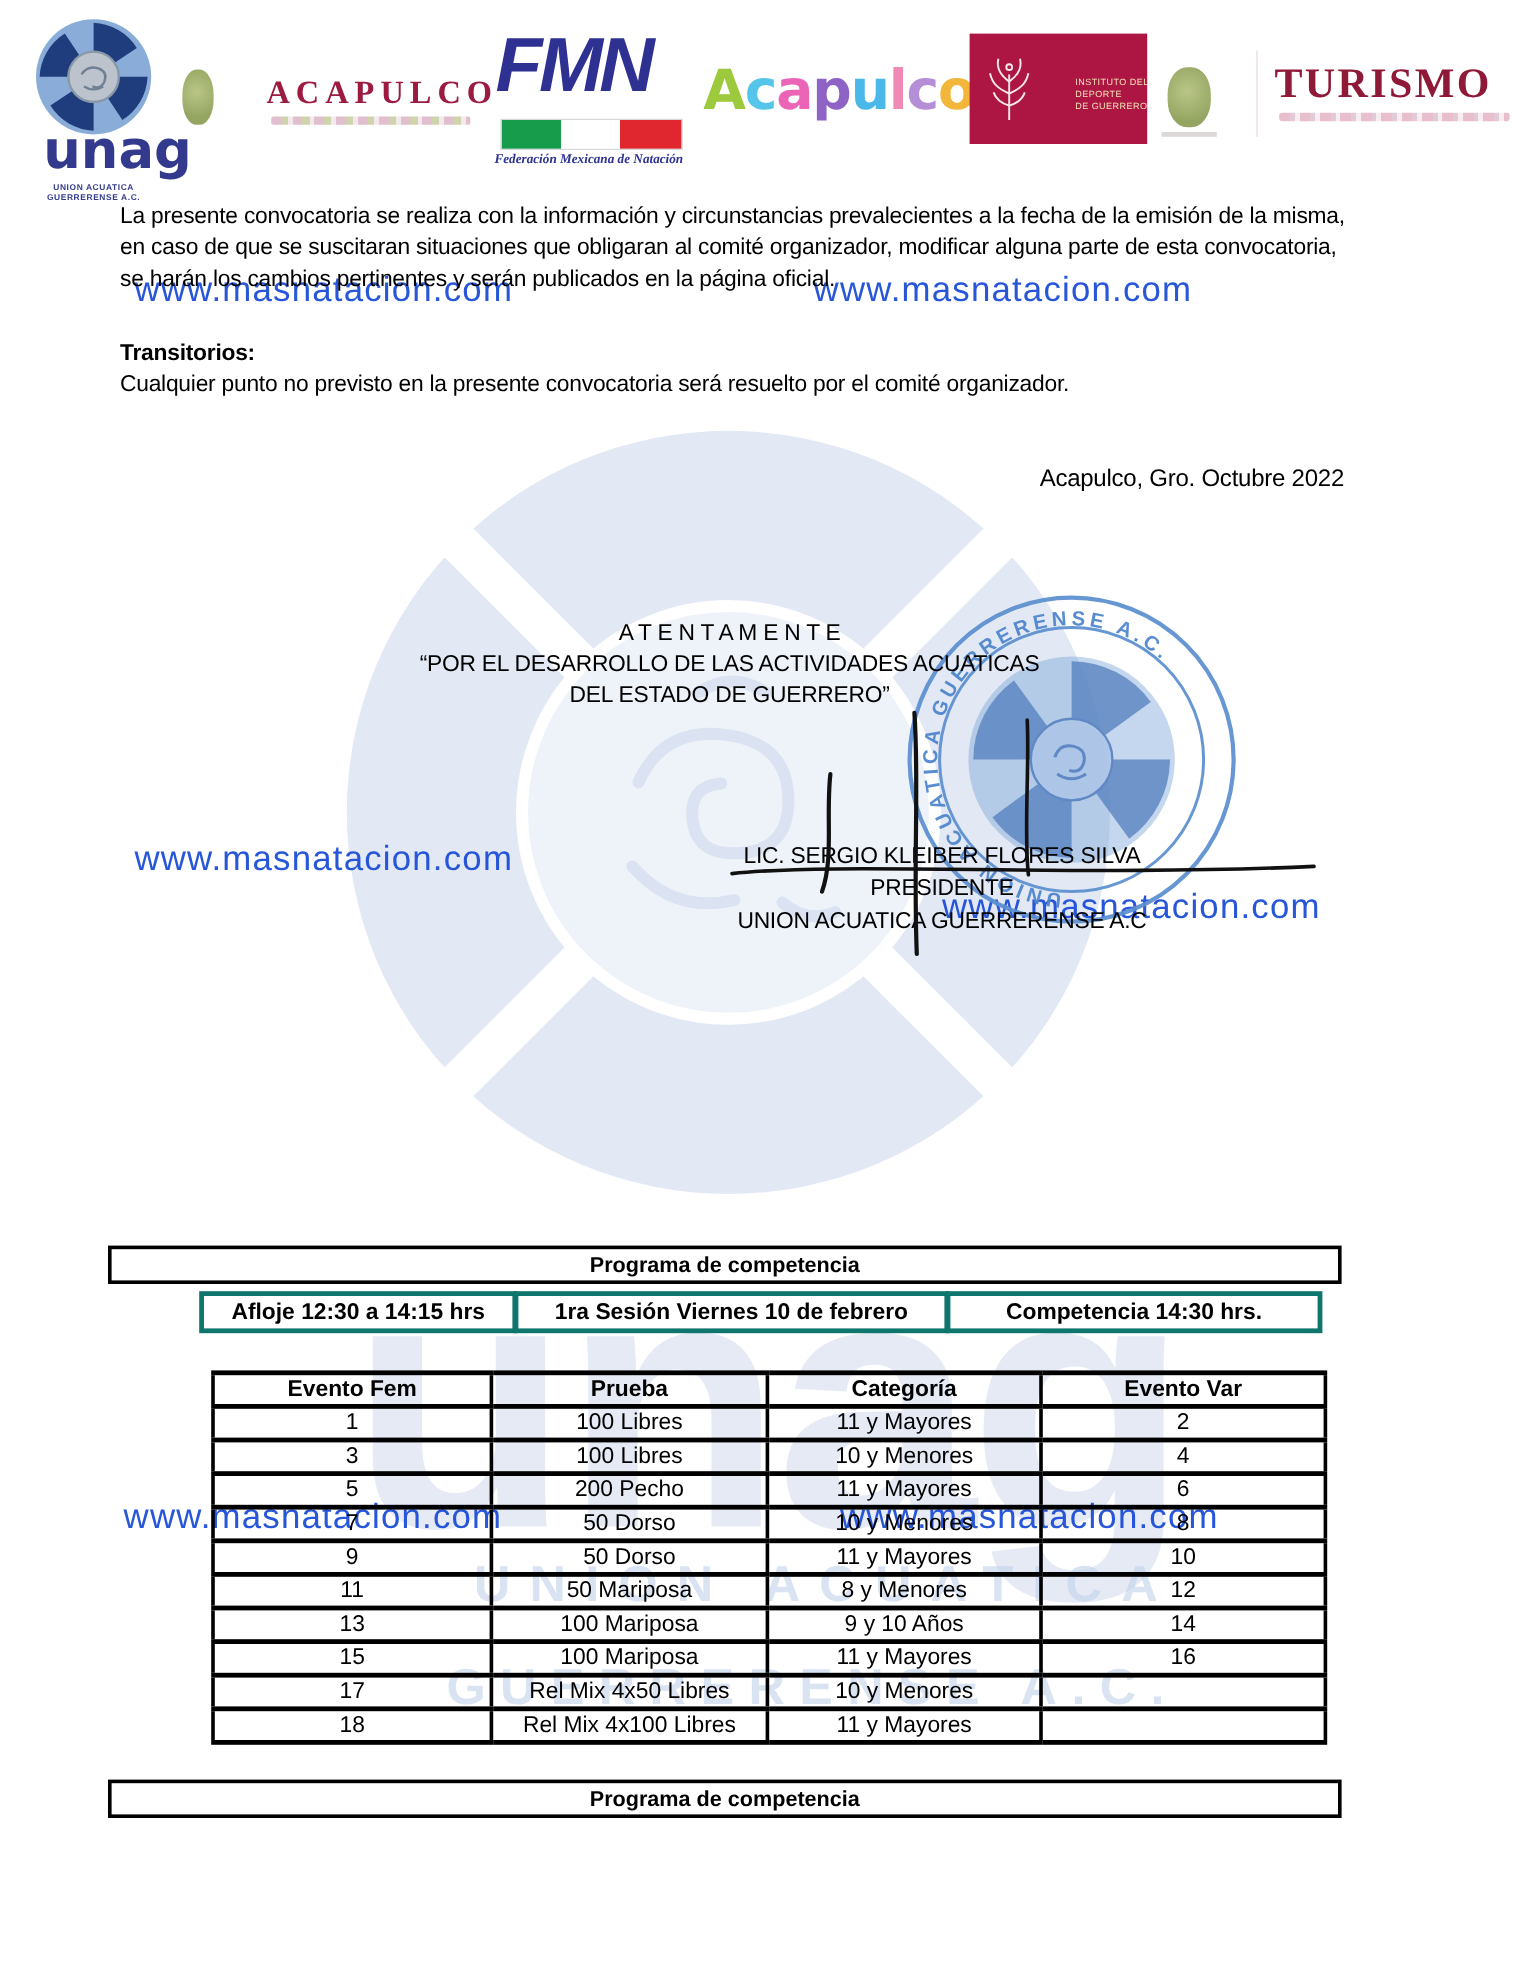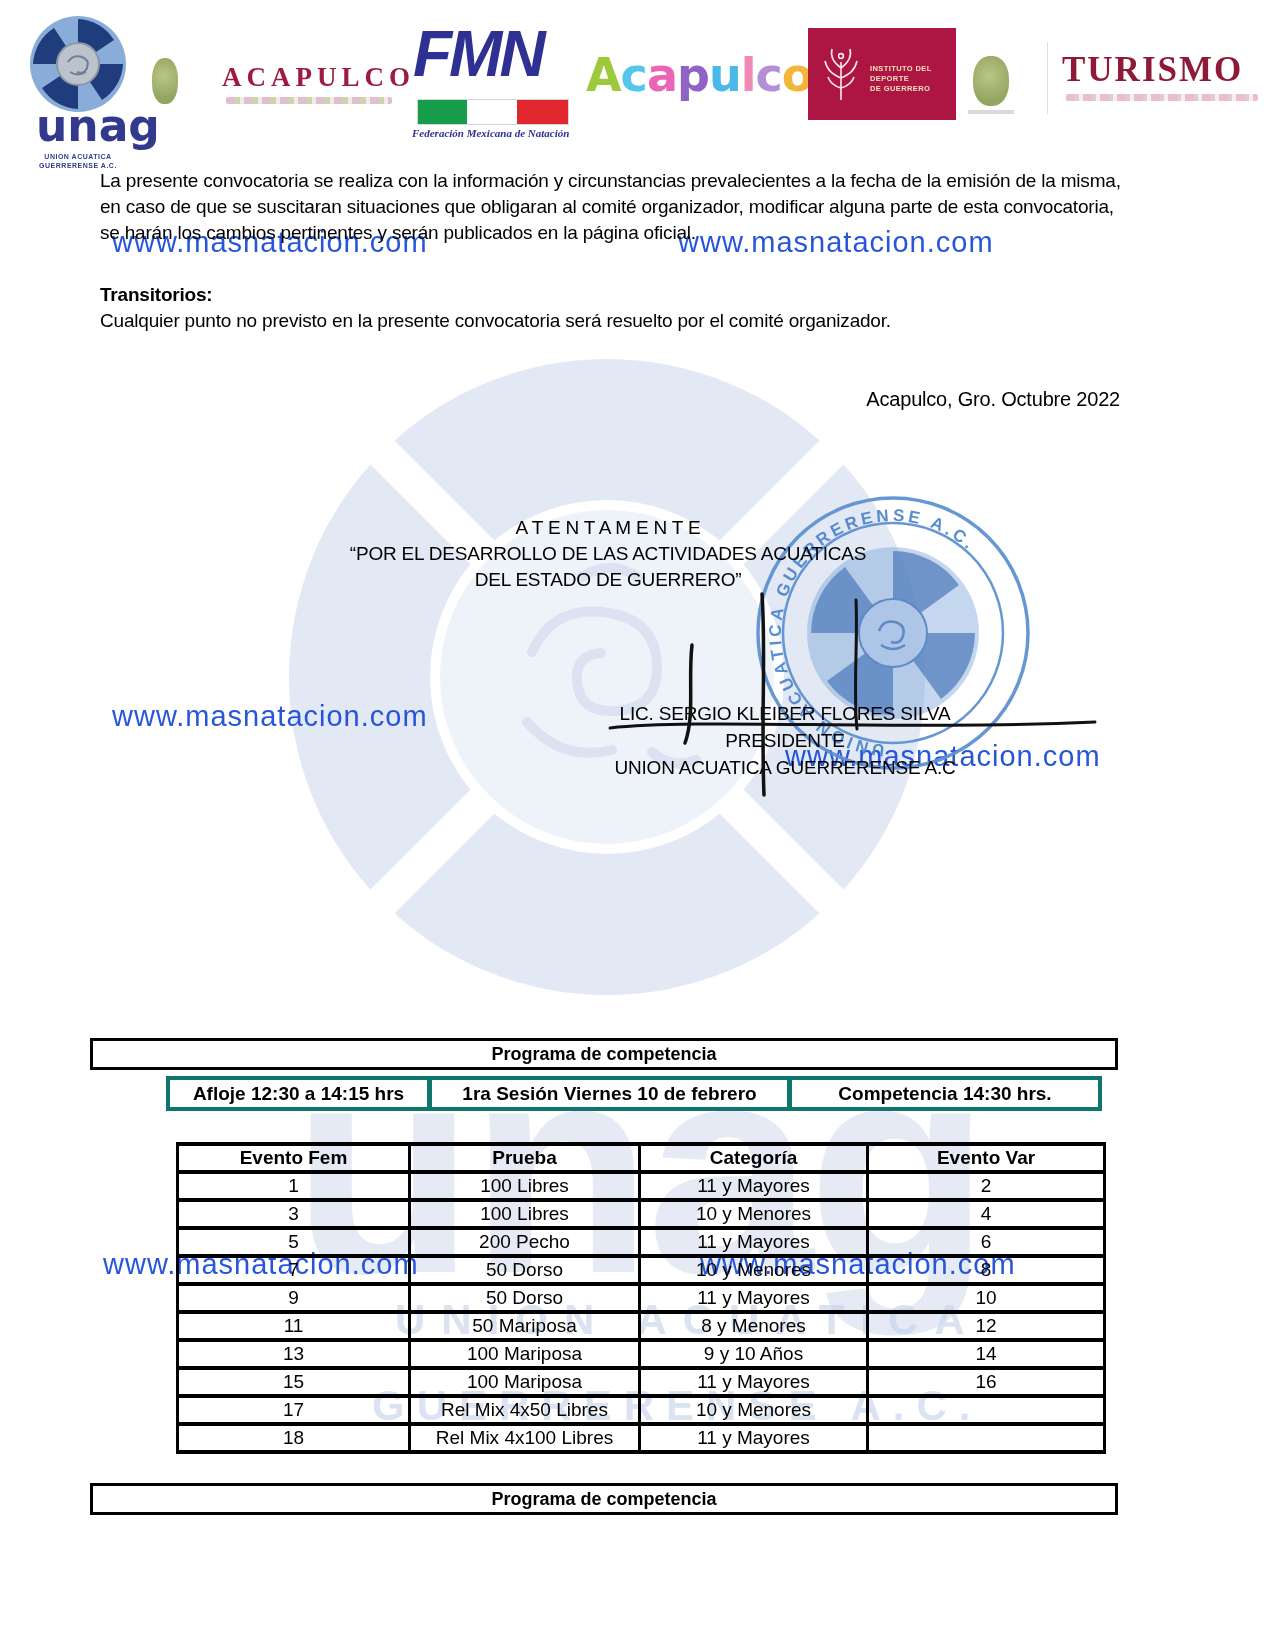--- a/index.html
+++ b/index.html
@@ -26,21 +26,21 @@
   
   .unag-word{font-size:44px;font-weight:800;color:#333a8d;letter-spacing:0px;font-family:"DejaVu Sans",sans-serif;}
   .unag-caption{font-size:7px;font-weight:bold;color:#333a8d;text-align:center;line-height:9px;letter-spacing:.5px;}
   .gov-acapulco{font-family:"Liberation Serif",serif;font-weight:bold;font-size:27px;letter-spacing:5px;color:#9c1b40;white-space:nowrap;}
   .tag-strip{opacity:.55;border-radius:2px;}
   .fmn-text{font-family:"Liberation Sans",sans-serif;font-weight:900;font-style:italic;font-size:64px;line-height:.9;color:#2e3192;letter-spacing:-3px;}
   .fmn-flag{background:linear-gradient(90deg,#169c4b 0 33%,#ffffff 33% 66%,#e02730 66%);border:1px solid #d8d8d8;}
   .fmn-caption{font-family:"Liberation Serif",serif;font-style:italic;font-weight:bold;font-size:11px;color:#2e3192;white-space:nowrap;}
   .brand-acapulco span{font-family:"DejaVu Sans",sans-serif;font-weight:800;font-size:46px;letter-spacing:-1px;}
   .indeg-box{background:#ad1642;}
-  .indeg-text{font-size:7.5px;font-weight:bold;color:#f2e3bb;line-height:10px;letter-spacing:.4px;}
+  .indeg-text{font-size:7.5px;font-weight:normal;color:#f2e3bb;line-height:10px;letter-spacing:.4px;margin-left:26px;}
   .green-emblem{background:radial-gradient(circle at 45% 40%,#a9b86a,#7a8f3a 70%);border-radius:45%;opacity:.8;filter:blur(.5px);}
   .turismo{font-family:"Liberation Serif",serif;font-weight:bold;font-size:35px;letter-spacing:2px;color:#8e1a38;white-space:nowrap;}
   .vsep{background:#e6dada;}
 
   
   .para{font-size:19px;line-height:26px;letter-spacing:-.2px;z-index:3;}
   .bold{font-weight:bold;}
   .center{text-align:center;}
   .right{text-align:right;}
   .z3{z-index:3;}

